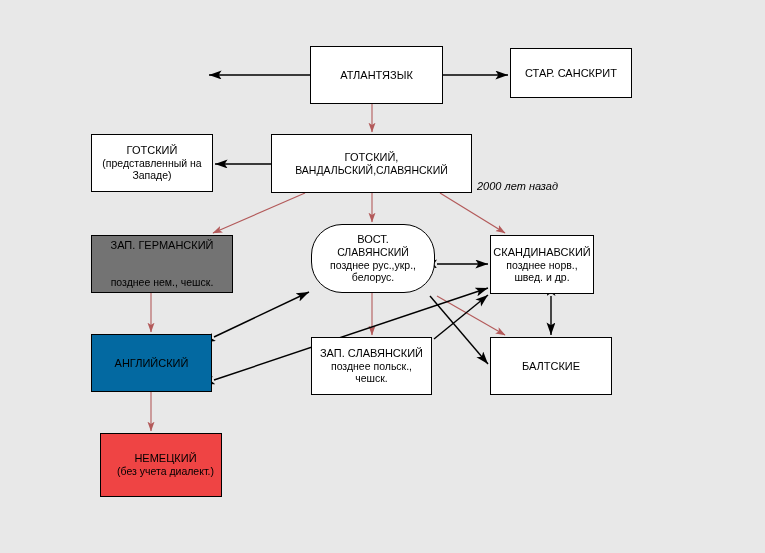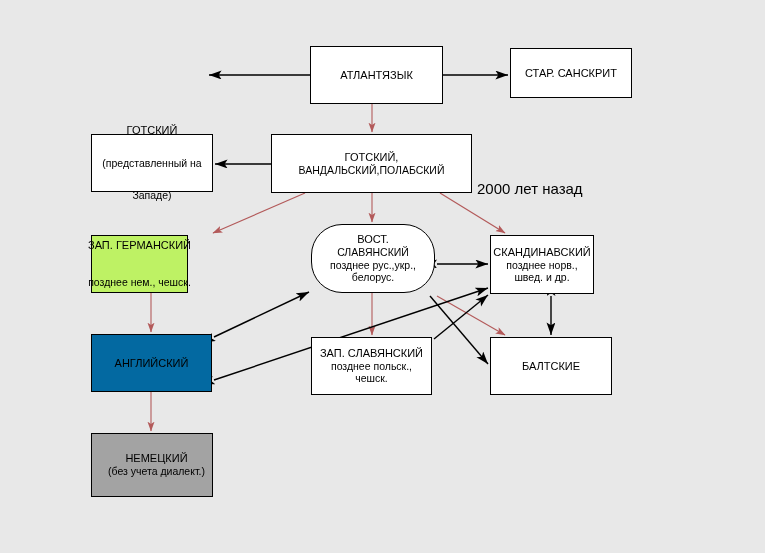--- a/index.html
+++ b/index.html
@@ -42,24 +42,25 @@
     z-index: 5;
   }
   .node .ln {
     display: block;
     white-space: nowrap;
   }
   .t11 { font-size: 11px; }
   .t10 { font-size: 10.5px; }
   .label-free {
     position: absolute;
-    font-size: 15px;
+    font-size: 11px;
     color: #000000;
     white-space: nowrap;
     z-index: 6;
+    font-style: italic;
   }
 </style>
 </head>
 <body>
 
 <div id="diagram-root">
 
   <svg id="edges" width="765" height="553" viewBox="0 0 765 553">
     <defs>
       <marker id="arrow-black-end" markerWidth="10" markerHeight="10" refX="9" refY="3.2" orient="auto" markerUnits="strokeWidth">
@@ -96,30 +97,30 @@
       </g>
   </svg>
 
   <div id="node-layer">
       <div class="node" style="left: 310px; top: 46px; width: 133px; height: 58px; background: rgb(255, 255, 255); border-color: rgb(0, 0, 0);">
         <span class="ln t11">АТЛАНТЯЗЫК</span>
       </div>
       <div class="node" style="left: 510px; top: 48px; width: 122px; height: 50px; background: rgb(255, 255, 255); border-color: rgb(0, 0, 0);">
         <span class="ln t11">СТАР. САНСКРИТ</span>
       </div>
-      <div class="node" style="left: 91px; top: 134px; width: 122px; height: 58px; background: rgb(255, 255, 255); border-color: rgb(0, 0, 0); gap: 20px;">
+      <div class="node" style="left: 91px; top: 134px; width: 122px; height: 58px; background: rgb(255, 255, 255); border-color: rgb(0, 0, 0);">
         <span class="ln t11">ГОТСКИЙ</span>
         <span class="ln t10">(представленный на</span>
         <span class="ln t10">Западе)</span>
       </div>
       <div class="node" style="left: 271px; top: 134px; width: 201px; height: 59px; background: rgb(255, 255, 255); border-color: rgb(0, 0, 0);">
         <span class="ln t11">ГОТСКИЙ,</span>
-        <span class="ln t10">ВАНДАЛЬСКИЙ,ПОЛАБСКИЙ</span>
+        <span class="ln t10">ВАНДАЛЬСКИЙ,СЛАВЯНСКИЙ</span>
       </div>
-      <div class="node" style="left: 91px; top: 235px; width: 97px; height: 58px; background: #bef264; border-color: rgb(0, 0, 0); gap: 24px;">
+      <div class="node" style="left: 91px; top: 235px; width: 142px; height: 58px; background: #737373; border-color: rgb(0, 0, 0); gap: 24px;">
         <span class="ln t11">ЗАП. ГЕРМАНСКИЙ</span>
         <span class="ln t10">позднее нем., чешск.</span>
       </div>
       <div class="node" style="left: 311px; top: 224px; width: 124px; height: 69px; background: rgb(255, 255, 255); border-color: rgb(0, 0, 0); border-radius: 31px;">
         <span class="ln t11">ВОСТ.</span>
         <span class="ln t10">СЛАВЯНСКИЙ</span>
         <span class="ln t10">позднее рус.,укр.,</span>
         <span class="ln t10">белорус.</span>
       </div>
       <div class="node" style="left: 490px; top: 235px; width: 104px; height: 59px; background: rgb(255, 255, 255); border-color: rgb(0, 0, 0);">
@@ -131,21 +132,21 @@
         <span class="ln t11">АНГЛИЙСКИЙ</span>
       </div>
       <div class="node" style="left: 311px; top: 337px; width: 121px; height: 58px; background: rgb(255, 255, 255); border-color: rgb(0, 0, 0);">
         <span class="ln t11">ЗАП. СЛАВЯНСКИЙ</span>
         <span class="ln t10">позднее польск.,</span>
         <span class="ln t10">чешск.</span>
       </div>
       <div class="node" style="left: 490px; top: 337px; width: 122px; height: 58px; background: rgb(255, 255, 255); border-color: rgb(0, 0, 0);">
         <span class="ln t11">БАЛТСКИЕ</span>
       </div>
-      <div class="node" style="left: 91px; top: 433px; width: 122px; height: 64px; background: #a3a3a3; border-color: rgb(0, 0, 0); padding-left: 9px;">
+      <div class="node" style="left: 100px; top: 433px; width: 122px; height: 64px; background: #ef4444; border-color: rgb(0, 0, 0); padding-left: 9px;">
         <span class="ln t11">НЕМЕЦКИЙ</span>
         <span class="ln t10">(без учета диалект.)</span>
       </div>
     </div>
   <div id="annotation-layer">
       <div class="label-free" style="left: 477px; top: 180px;">2000 лет назад</div>
     </div>
 
 </div>
 

